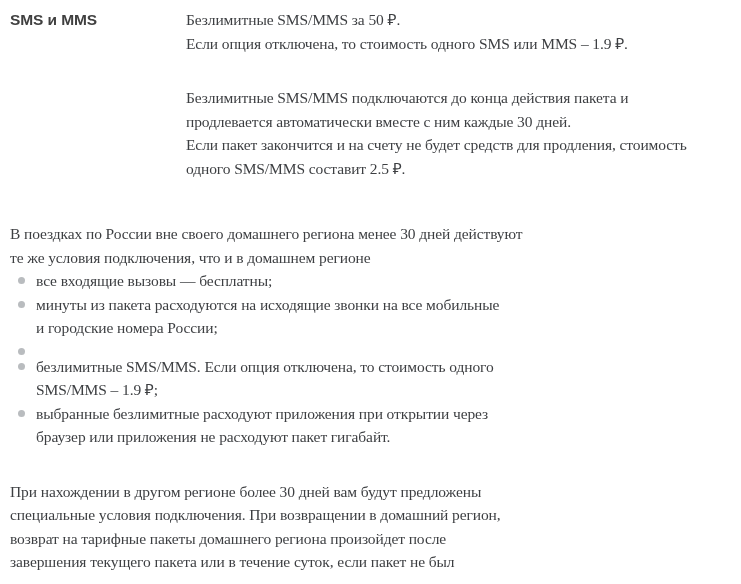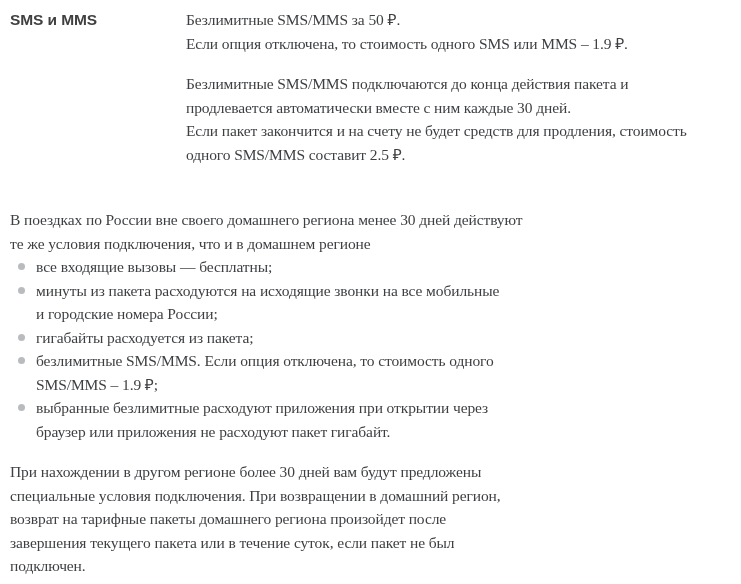--- a/index.html
+++ b/index.html
@@ -33,21 +33,21 @@
     line-height: 23.5px;
     color: #3d3f42;
     letter-spacing: -0.1px;
     font-family: Liberation Serif, serif;
   }
   .row-content p {
     white-space: pre;
   }
   .row-content p + p,
   .row-content ul + p {
-    margin-top: 17px;
+    margin-top: 31px;
   }
   ul.bullet-list {
     list-style: none;
   }
   ul.bullet-list li {
     display: flex;
     align-items: flex-start;
   }
   ul.bullet-list .dot {
     flex: 0 0 auto;
@@ -87,21 +87,20 @@
           <span class="dot"></span>
           <span class="bullet-text">все входящие вызовы — бесплатны;</span>
         </li>
         <li>
           <span class="dot"></span>
           <span class="bullet-text">минуты из пакета расходуются на исходящие звонки на все мобильные
 и городские номера России;</span>
         </li>
         <li>
           <span class="dot"></span>
-          <span class="bullet-text">гигабайты расходуется из пакета;</span>
         </li>
         <li>
           <span class="dot"></span>
           <span class="bullet-text">безлимитные SMS/MMS. Если опция отключена, то стоимость одного
 SMS/MMS – 1.9 ₽;</span>
         </li>
         <li>
           <span class="dot"></span>
           <span class="bullet-text">выбранные безлимитные расходуют приложения при открытии через
 браузер или приложения не расходуют пакет гигабайт.</span>

